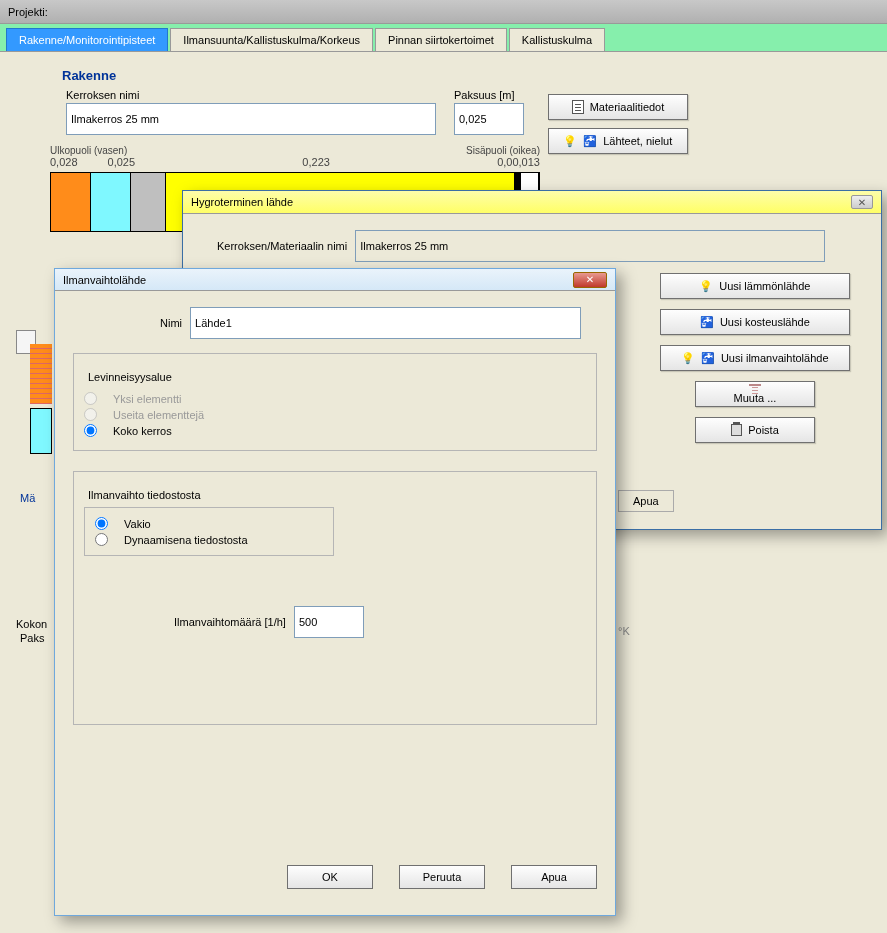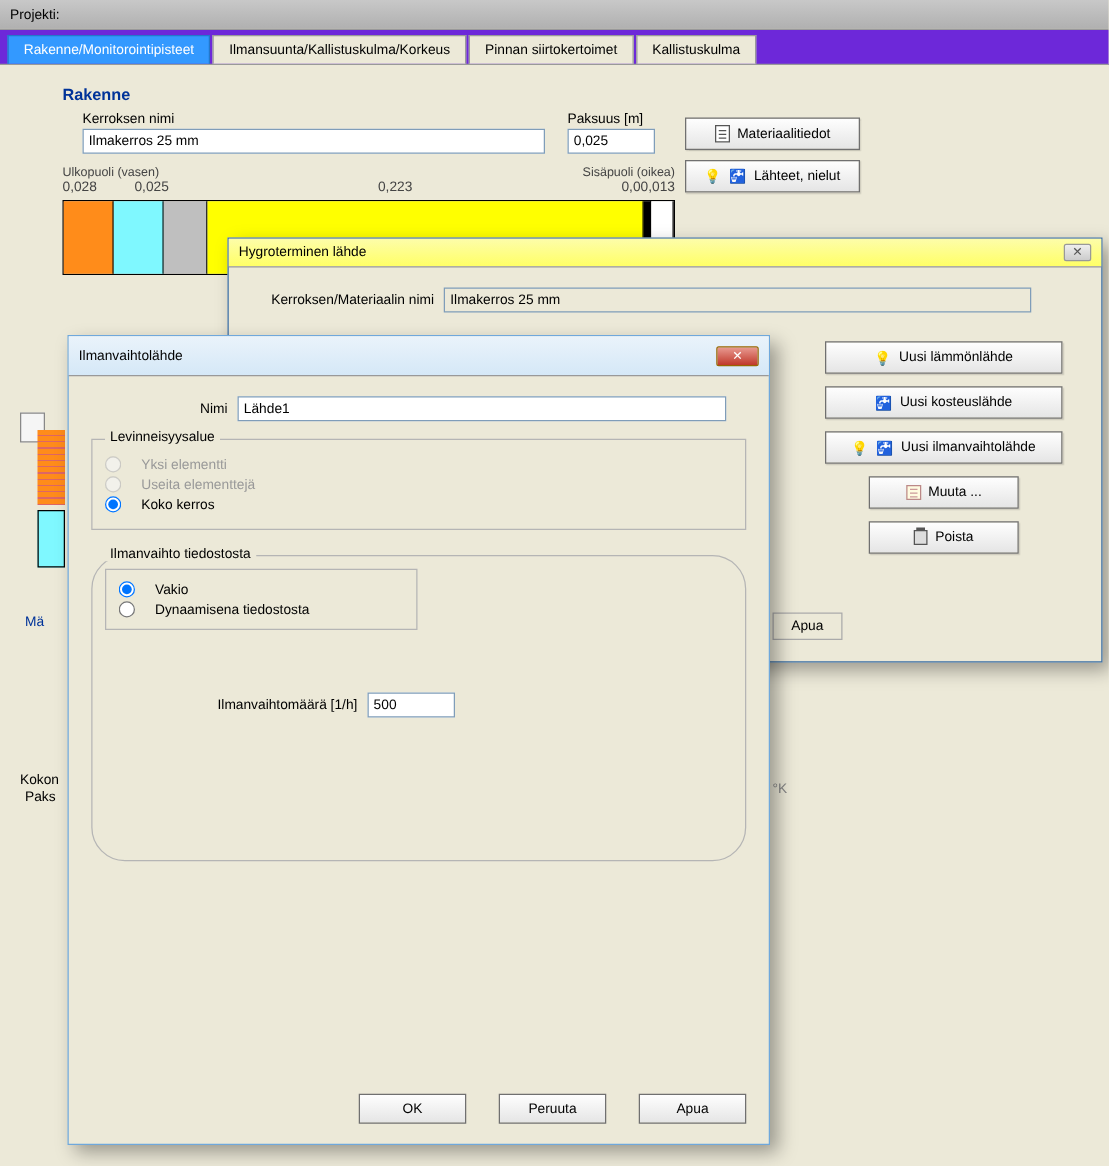--- a/index.html
+++ b/index.html
@@ -1,28 +1,28 @@
 <!DOCTYPE html>
 <html><head>
 <meta charset="utf-8">
 <style>
 * { box-sizing: border-box; margin: 0; padding: 0; font-family: Tahoma, Arial, sans-serif; font-size: 11px; }
 body { background: #ece9d8; width: 887px; height: 933px; position: relative; overflow: hidden; }
 
 .titlebar { background: linear-gradient(to bottom, #c8c8c8, #b0b0b0); height: 24px; line-height: 24px; padding: 0 8px; border-bottom: 1px solid #999; }
 
-.tabs-row { display: flex; background: #6d28d9; border-bottom: 1px solid #999; padding: 4px 6px 0 6px; gap: 0; }
+.tabs-row { display: flex; background: #86efac; border-bottom: 1px solid #999; padding: 4px 6px 0 6px; gap: 0; }
 .tab { padding: 5px 12px; border: 1px solid #999; border-bottom: none; background: #ece9d8; cursor: pointer; margin-right: 2px; }
 .tab.active { background: #3399ff; color: #fff; border-color: #2277cc; }
 
 .content { padding: 10px 20px; position: relative; }
 
-.section-title { color: #003399; font-weight: bold; font-size: 13px; margin: 6px 0 4px 0; }
+.section-title { color: #003399; font-weight: bold; font-size: 13px; margin: 6px 0 4px 12px; }
 .label { color: #000; margin: 2px 0; }
-.input { border: 1px solid #7f9db9; background: #fff; padding: 2px 4px; height: 20px; }
+.input { border: 1px solid #7f9db9; background: #fff; padding: 2px 4px; height: 32px; }
 .input-wide { width: 370px; }
 .input-small { width: 70px; }
 .input-mid { width: 470px; }
 
 .row { display: flex; align-items: center; gap: 8px; margin: 4px 16px; }
 
 .btn { background: linear-gradient(to bottom, #fefefe, #e5e5e5); border: 1px solid #707070; padding: 4px 10px; min-width: 140px; display: inline-flex; align-items: center; justify-content: center; gap: 6px; cursor: pointer; height: 26px; box-shadow: 1px 1px 1px rgba(0,0,0,.15); }
 
 .layer-row { display: flex; align-items: stretch; height: 60px; margin-top: 4px; border: 1px solid #000; }
 .layer { border-right: 1px solid #000; }
@@ -40,21 +40,21 @@
 .dlg { position: absolute; background: #ece9d8; border: 1px solid #3a6ea5; box-shadow: 6px 6px 14px rgba(0,0,0,.35); }
 .dlg-title { background: linear-gradient(to bottom, #fdfdaa, #ffff66); padding: 4px 8px; border-bottom: 1px solid #999; display: flex; justify-content: space-between; align-items: center; }
 .dlg-title.blue { background: linear-gradient(to bottom, #cfe7ff, #a7d3ff); }
 .dlg-body { padding: 12px 18px; }
 
 .close-x { background: linear-gradient(to bottom, #e89990, #c0392b); color: #fff; border: 1px solid #960; border-radius: 2px; width: 34px; height: 16px; display: inline-flex; align-items: center; justify-content: center; font-size: 10px; cursor: pointer; }
 .close-x.gray { background: linear-gradient(to bottom,#eee,#ccc); color:#555; border-color:#999; width:22px; height:14px;}
 
 .fieldset { border: 1px solid #b5b5b5; padding: 8px 10px 10px 10px; margin: 10px 0; }
 .fieldset .legend { position: relative; top: -16px; background: #ece9d8; padding: 0 4px; display: inline-block; color: #003399; }
-.fieldset .legend.plain { color: #000; }
+.fieldset .legend.plain { color: #000; margin-top: 25px; }
 
 .radio-row { display: flex; align-items: center; gap: 16px; margin: 3px 0; }
 .radio-row.disabled { color: #999; }
 .radio-row input { margin: 0; }
 
 .btn-bar { display: flex; gap: 26px; justify-content: flex-end; padding: 10px 0 14px 0; }
 .btn-s { background: linear-gradient(to bottom, #fefefe, #e5e5e5); border: 1px solid #707070; padding: 4px 10px; width: 86px; height: 24px; cursor: pointer; }
 
 .side-btns { position: absolute; left: 548px; top: 94px; display: flex; flex-direction: column; gap: 8px; }
 .side-btns2 { position: absolute; left: 660px; top: 273px; display: flex; flex-direction: column; gap: 10px; align-items: center; }
@@ -166,35 +166,35 @@
   </button>
   <button class="btn" style="min-width:190px;">
     <span class="icon-drop">🚰</span>
     <span>Uusi kosteuslähde</span>
   </button>
   <button class="btn" style="min-width:190px;">
     <span class="icon-bulb">💡</span>
     <span class="icon-drop">🚰</span>
     <span>Uusi ilmanvaihtolähde</span>
   </button>
-  <button class="btn" style="min-width:120px;">
+  <button class="btn" style="min-width:120px;flex-direction:column;">
     <span class="icon-edit"></span>
     <span>Muuta ...</span>
   </button>
   <button class="btn" style="min-width:120px;">
     <span class="icon-trash"></span>
     <span>Poista</span>
   </button>
 </div>
 
 <div class="hidden-right">Apua</div>
 <span class="hidden-right2">°K</span>
 
 <div class="dlg" style="left:54px; top:268px; width:562px; height:648px; border-color:#6fa8dc;">
-  <div class="dlg-title blue" style="background:linear-gradient(to bottom,#eaf3fb,#d5e8f7); height:32px;">
+  <div class="dlg-title blue" style="background:linear-gradient(to bottom,#eaf3fb,#d5e8f7); height:22px;">
     <span>Ilmanvaihtolähde</span>
     <span class="close-x">✕</span>
   </div>
   <div class="dlg-body" style="height:calc(100% - 22px); display:flex; flex-direction:column;">
     <div class="row" style="margin-left:70px;">
       <span style="width:40px; text-align:right;">Nimi</span>
       <input class="input" style="width: 400px;" value="Lähde1">
     </div>
 
     <div class="fieldset">
@@ -208,21 +208,21 @@
           <input type="radio" disabled="" style="">
           <span>Useita elementtejä</span>
         </label>
         <label class="radio-row">
           <input type="radio" checked="" style="">
           <span>Koko kerros</span>
         </label>
       </div>
     </div>
 
-    <div class="fieldset" style="padding-bottom:110px;border-radius:27px;">
+    <div class="fieldset" style="padding-bottom:82px;">
       <span class="legend plain">Ilmanvaihto tiedostosta</span>
       <div style="margin-top:-10px; border:1px solid #b5b5b5; padding:6px 10px; width:250px;">
         <label class="radio-row">
           <input type="radio" checked="" style="">
           <span>Vakio</span>
         </label>
         <label class="radio-row">
           <input type="radio" style="">
           <span>Dynaamisena tiedostosta</span>
         </label>

